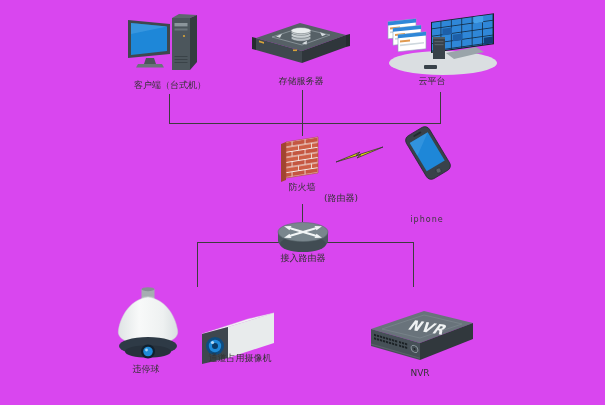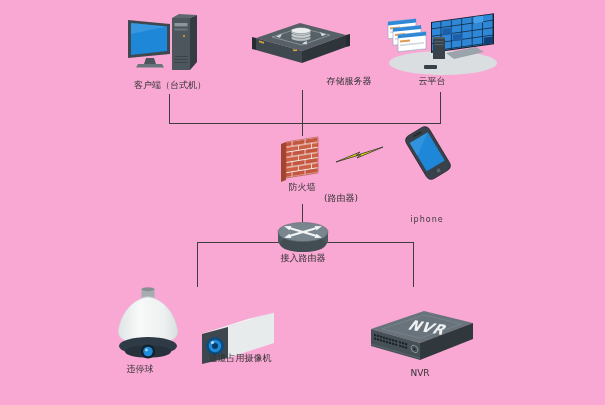--- a/index.html
+++ b/index.html
@@ -1,17 +1,17 @@
 <!DOCTYPE html>
 <html><head>
 <meta charset="utf-8">
 <style>
   html,body{margin:0;padding:0;background:#fff;}
   .stage{
-    position:relative;width:605px;height:405px;background:#f9a8d4;overflow:hidden;
+    position:relative;width:605px;height:405px;background:#d946ef;overflow:hidden;
     font-family:"DejaVu Sans","Liberation Sans",sans-serif;
   }
   .node{position:absolute;z-index:2;}
   .node svg{display:block;}
   .lbl{
     position:absolute;z-index:3;font-size:9px;color:#333;line-height:11px;
     white-space:nowrap;transform:translateX(-50%);text-align:center;
   }
   .lbl.en{font-size:8px;letter-spacing:1px;color:#3a3a3a;margin-top:31px;}
   .line{position:absolute;background:#3d3d3d;z-index:1;}
@@ -65,21 +65,21 @@
       <polygon points="49,11.4 55,11 51,14.6" fill="#d7dde0"></polygon>
       <polygon points="53,25.6 58,22.6 57.6,26.4" fill="#d7dde0"></polygon>
       <ellipse cx="52" cy="20" rx="10" ry="3.3" fill="#b9c0c4" stroke="#4e585e" stroke-width="0.5"></ellipse>
       <ellipse cx="52" cy="17" rx="10" ry="3.3" fill="#c9cfd2" stroke="#4e585e" stroke-width="0.5"></ellipse>
       <ellipse cx="52" cy="14" rx="10" ry="3.3" fill="#d9dee0" stroke="#4e585e" stroke-width="0.5"></ellipse>
       <ellipse cx="52" cy="12.6" rx="10" ry="3.1" fill="#e9edee" stroke="#566066" stroke-width="0.5"></ellipse>
       <rect x="10" y="22.5" width="5" height="1.8" fill="#d9a43a" transform="skewY(16)" transform-origin="10 22.5"></rect>
       <rect x="44" y="31.5" width="4" height="1.6" fill="#d9a43a"></rect>
     </svg>
   </div>
-  <div class="lbl" style="left:301px;top:76px;margin-left:48px;">存储服务器</div>
+  <div class="lbl" style="left:301px;top:76px;">存储服务器</div>
 
   <div class="node" style="left:386px;top:8px;">
     <svg width="112" height="68" viewBox="0 0 112 68">
       <defs>
         <pattern id="vwall" width="10.4" height="7.4" patternUnits="userSpaceOnUse">
           <rect width="10.4" height="7.4" fill="#122a44"></rect>
           <rect width="9.6" height="6.6" fill="#2f87d8"></rect>
         </pattern>
       </defs>
       <ellipse cx="57" cy="55" rx="54" ry="12" fill="#dadee1"></ellipse>
@@ -187,21 +187,21 @@
       <ellipse cx="36" cy="3.2" rx="6.5" ry="2" fill="#878f94"></ellipse>
       <ellipse cx="36" cy="12" rx="6.5" ry="2" fill="#b4babd"></ellipse>
       <path d="M36,11 C20,13 9,28 6.5,44 C5,52 13,58 36,58 C59,58 67,52 65.5,44 C63,28 52,13 36,11 Z" fill="url(#domeg)" stroke="#cfd5d6" stroke-width="0.5"></path>
       <ellipse cx="36" cy="60" rx="29" ry="9" fill="#2e3a46"></ellipse>
       <ellipse cx="36" cy="65.5" rx="23" ry="6.3" fill="#27313c"></ellipse>
       <circle cx="36" cy="65.5" r="7" fill="#10202e"></circle>
       <circle cx="36" cy="65.5" r="4.8" fill="#1e8ad8"></circle>
       <circle cx="34.5" cy="64" r="1.4" fill="#bfe0f4" opacity="0.85"></circle>
     </svg>
   </div>
-  <div class="lbl" style="left:140px;top:364px;">违停球</div>
+  <div class="lbl" style="left:146px;top:364px;">违停球</div>
 
   <div class="node" style="left:196px;top:306px;">
     <svg width="86" height="62" viewBox="0 0 86 62">
       <polygon points="6,28 32,21 78,7 52,13" fill="#f4f5f5" stroke="#e0e4e5" stroke-width="0.4"></polygon>
       <polygon points="32,21 78,7 78,37 32,52" fill="#e8ebec"></polygon>
       <polygon points="6,28 32,21 32,52 6,58" fill="#3e474e"></polygon>
       <circle cx="19" cy="40" r="9" fill="#0d4c80"></circle>
       <circle cx="19" cy="40" r="6.2" fill="#1e8ad8"></circle>
       <circle cx="19" cy="40" r="3" fill="#0a3a66"></circle>
       <circle cx="16.5" cy="36.5" r="1.6" fill="#cfe7f8" opacity="0.85"></circle>

